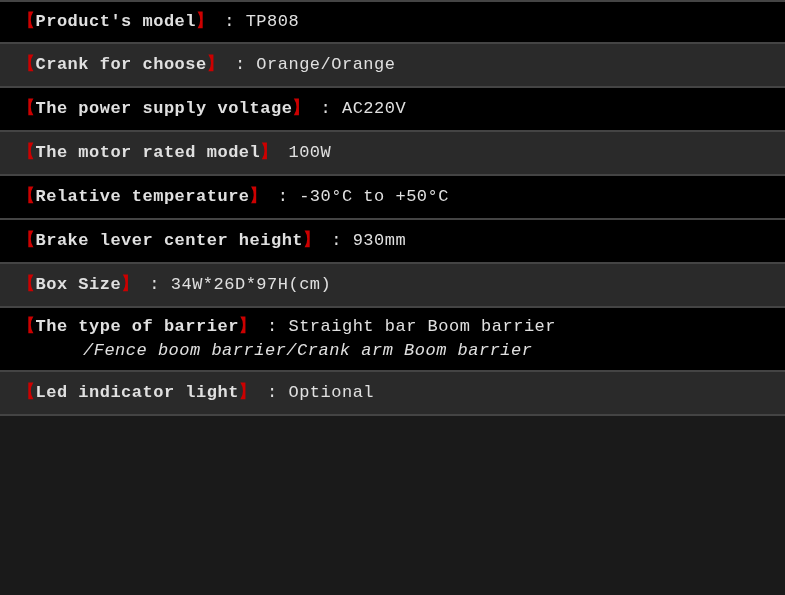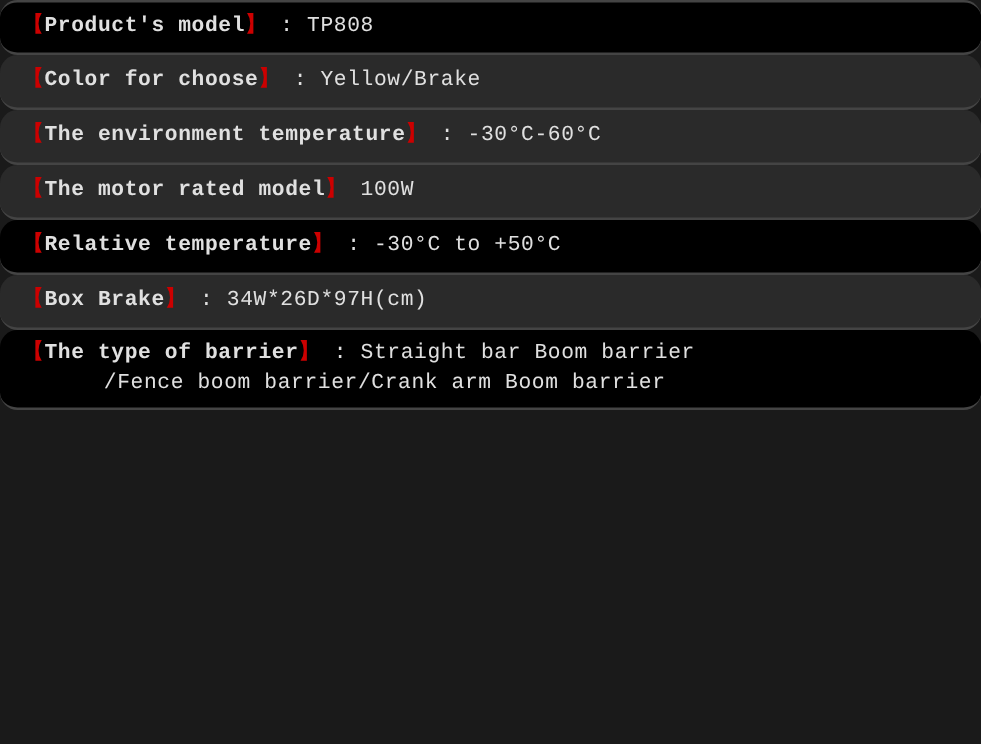--- a/index.html
+++ b/index.html
@@ -22,21 +22,20 @@
       background-color: #1a1a1a;
       padding: 0;
     }
 
     .spec-row {
       display: flex;
       align-items: center;
       padding: 7px 18px;
       border-bottom: 2px solid #444;
       min-height: 44px;
-      border-radius: 14px;
     }
 
     .spec-row:first-child {
       border-top: 2px solid #444;
     }
 
     .spec-row.dark {
       background-color: #000000;
     }
 
@@ -70,69 +69,80 @@
       align-items: flex-end;
     }
 
     .multi-line-row .spec-text {
       display: block;
       width: 100%;
     }
 
     .multi-line-second {
       padding-left: 65px;
+      font-style: italic;
     }
   </style>
 </head>
 <body>
 
 <div class="container">
 
   <div class="spec-row dark">
     <span class="spec-text">
       <span class="bracket">【</span><span class="key-text">Product's model</span><span class="bracket">】</span><span class="value-text"> : </span><span class="value-text">TP808</span>
     </span>
   </div>
 
   <div class="spec-row light">
     <span class="spec-text">
-      <span class="bracket">【</span><span class="key-text">Color for choose</span><span class="bracket">】</span><span class="value-text"> : </span><span class="value-text">Yellow/Brake</span>
+      <span class="bracket">【</span><span class="key-text">Crank for choose</span><span class="bracket">】</span><span class="value-text"> : </span><span class="value-text">Orange/Orange</span>
     </span>
   </div>
 
-
-  <div class="spec-row light">
+  <div class="spec-row dark">
     <span class="spec-text">
-      <span class="bracket">【</span><span class="key-text">The environment temperature</span><span class="bracket">】</span><span class="value-text"> : </span><span class="value-text">-30°C-60°C</span>
+      <span class="bracket">【</span><span class="key-text">The power supply voltage</span><span class="bracket">】</span><span class="value-text"> : </span><span class="value-text">AC220V</span>
     </span>
   </div>
+
 
 
   <div class="spec-row light">
     <span class="spec-text">
       <span class="bracket">【</span><span class="key-text">The motor rated model</span><span class="bracket">】</span><span class="value-text"> </span><span class="value-text">100W</span>
     </span>
   </div>
 
   <div class="spec-row dark">
     <span class="spec-text">
       <span class="bracket">【</span><span class="key-text">Relative temperature</span><span class="bracket">】</span><span class="value-text"> : </span><span class="value-text">-30°C to +50°C</span>
     </span>
   </div>
 
 
+  <div class="spec-row dark">
+    <span class="spec-text">
+      <span class="bracket">【</span><span class="key-text">Brake lever center height</span><span class="bracket">】</span><span class="value-text"> : </span><span class="value-text">930mm</span>
+    </span>
+  </div>
 
   <div class="spec-row light">
     <span class="spec-text">
-      <span class="bracket">【</span><span class="key-text">Box Brake</span><span class="bracket">】</span><span class="value-text"> : </span><span class="value-text">34W*26D*97H(cm)</span>
+      <span class="bracket">【</span><span class="key-text">Box Size</span><span class="bracket">】</span><span class="value-text"> : </span><span class="value-text">34W*26D*97H(cm)</span>
     </span>
   </div>
 
   <div class="spec-row dark multi-line-row">
     <span class="spec-text">
       <span class="bracket">【</span><span class="key-text">The type of barrier</span><span class="bracket">】</span><span class="value-text"> : </span><span class="value-text">Straight bar Boom barrier</span>
     </span>
     <span class="spec-text multi-line-second">
       <span class="value-text">/Fence boom barrier/Crank arm Boom barrier</span>
     </span>
   </div>
 
+  <div class="spec-row light">
+    <span class="spec-text">
+      <span class="bracket">【</span><span class="key-text">Led indicator light</span><span class="bracket">】</span><span class="value-text"> : </span><span class="value-text">Optional</span>
+    </span>
+  </div>
 </div>
 
 </body></html>

